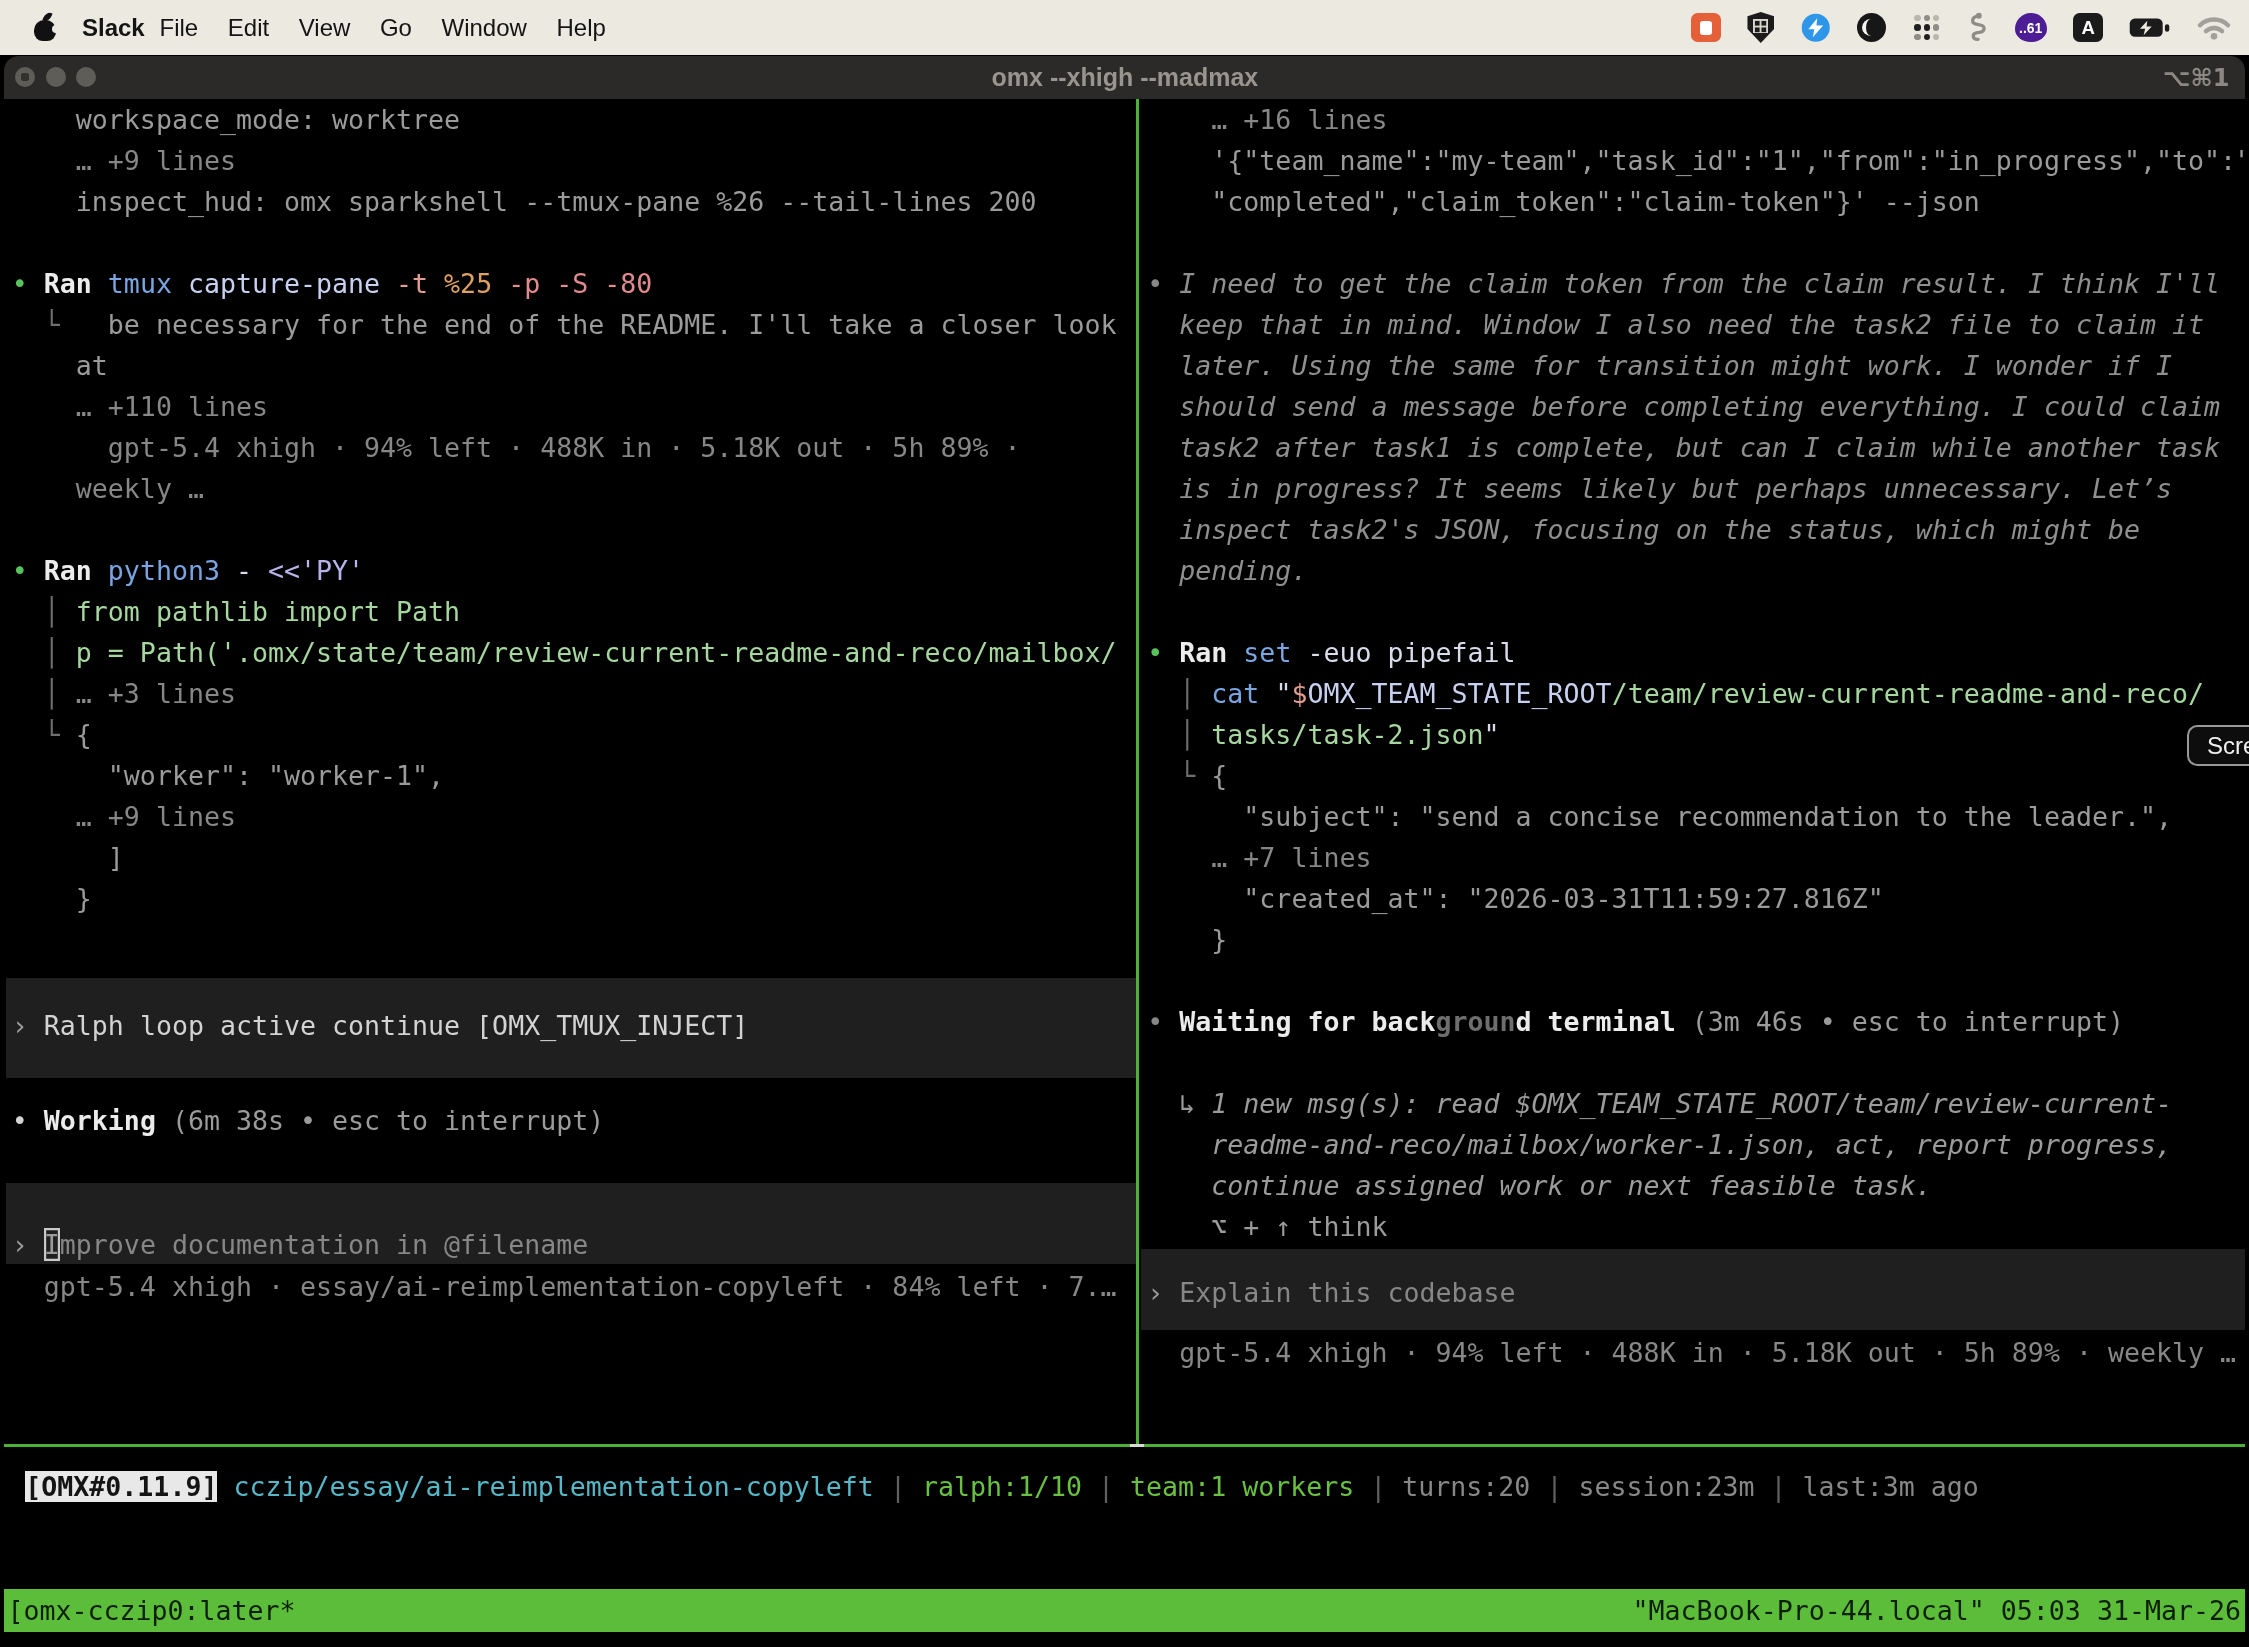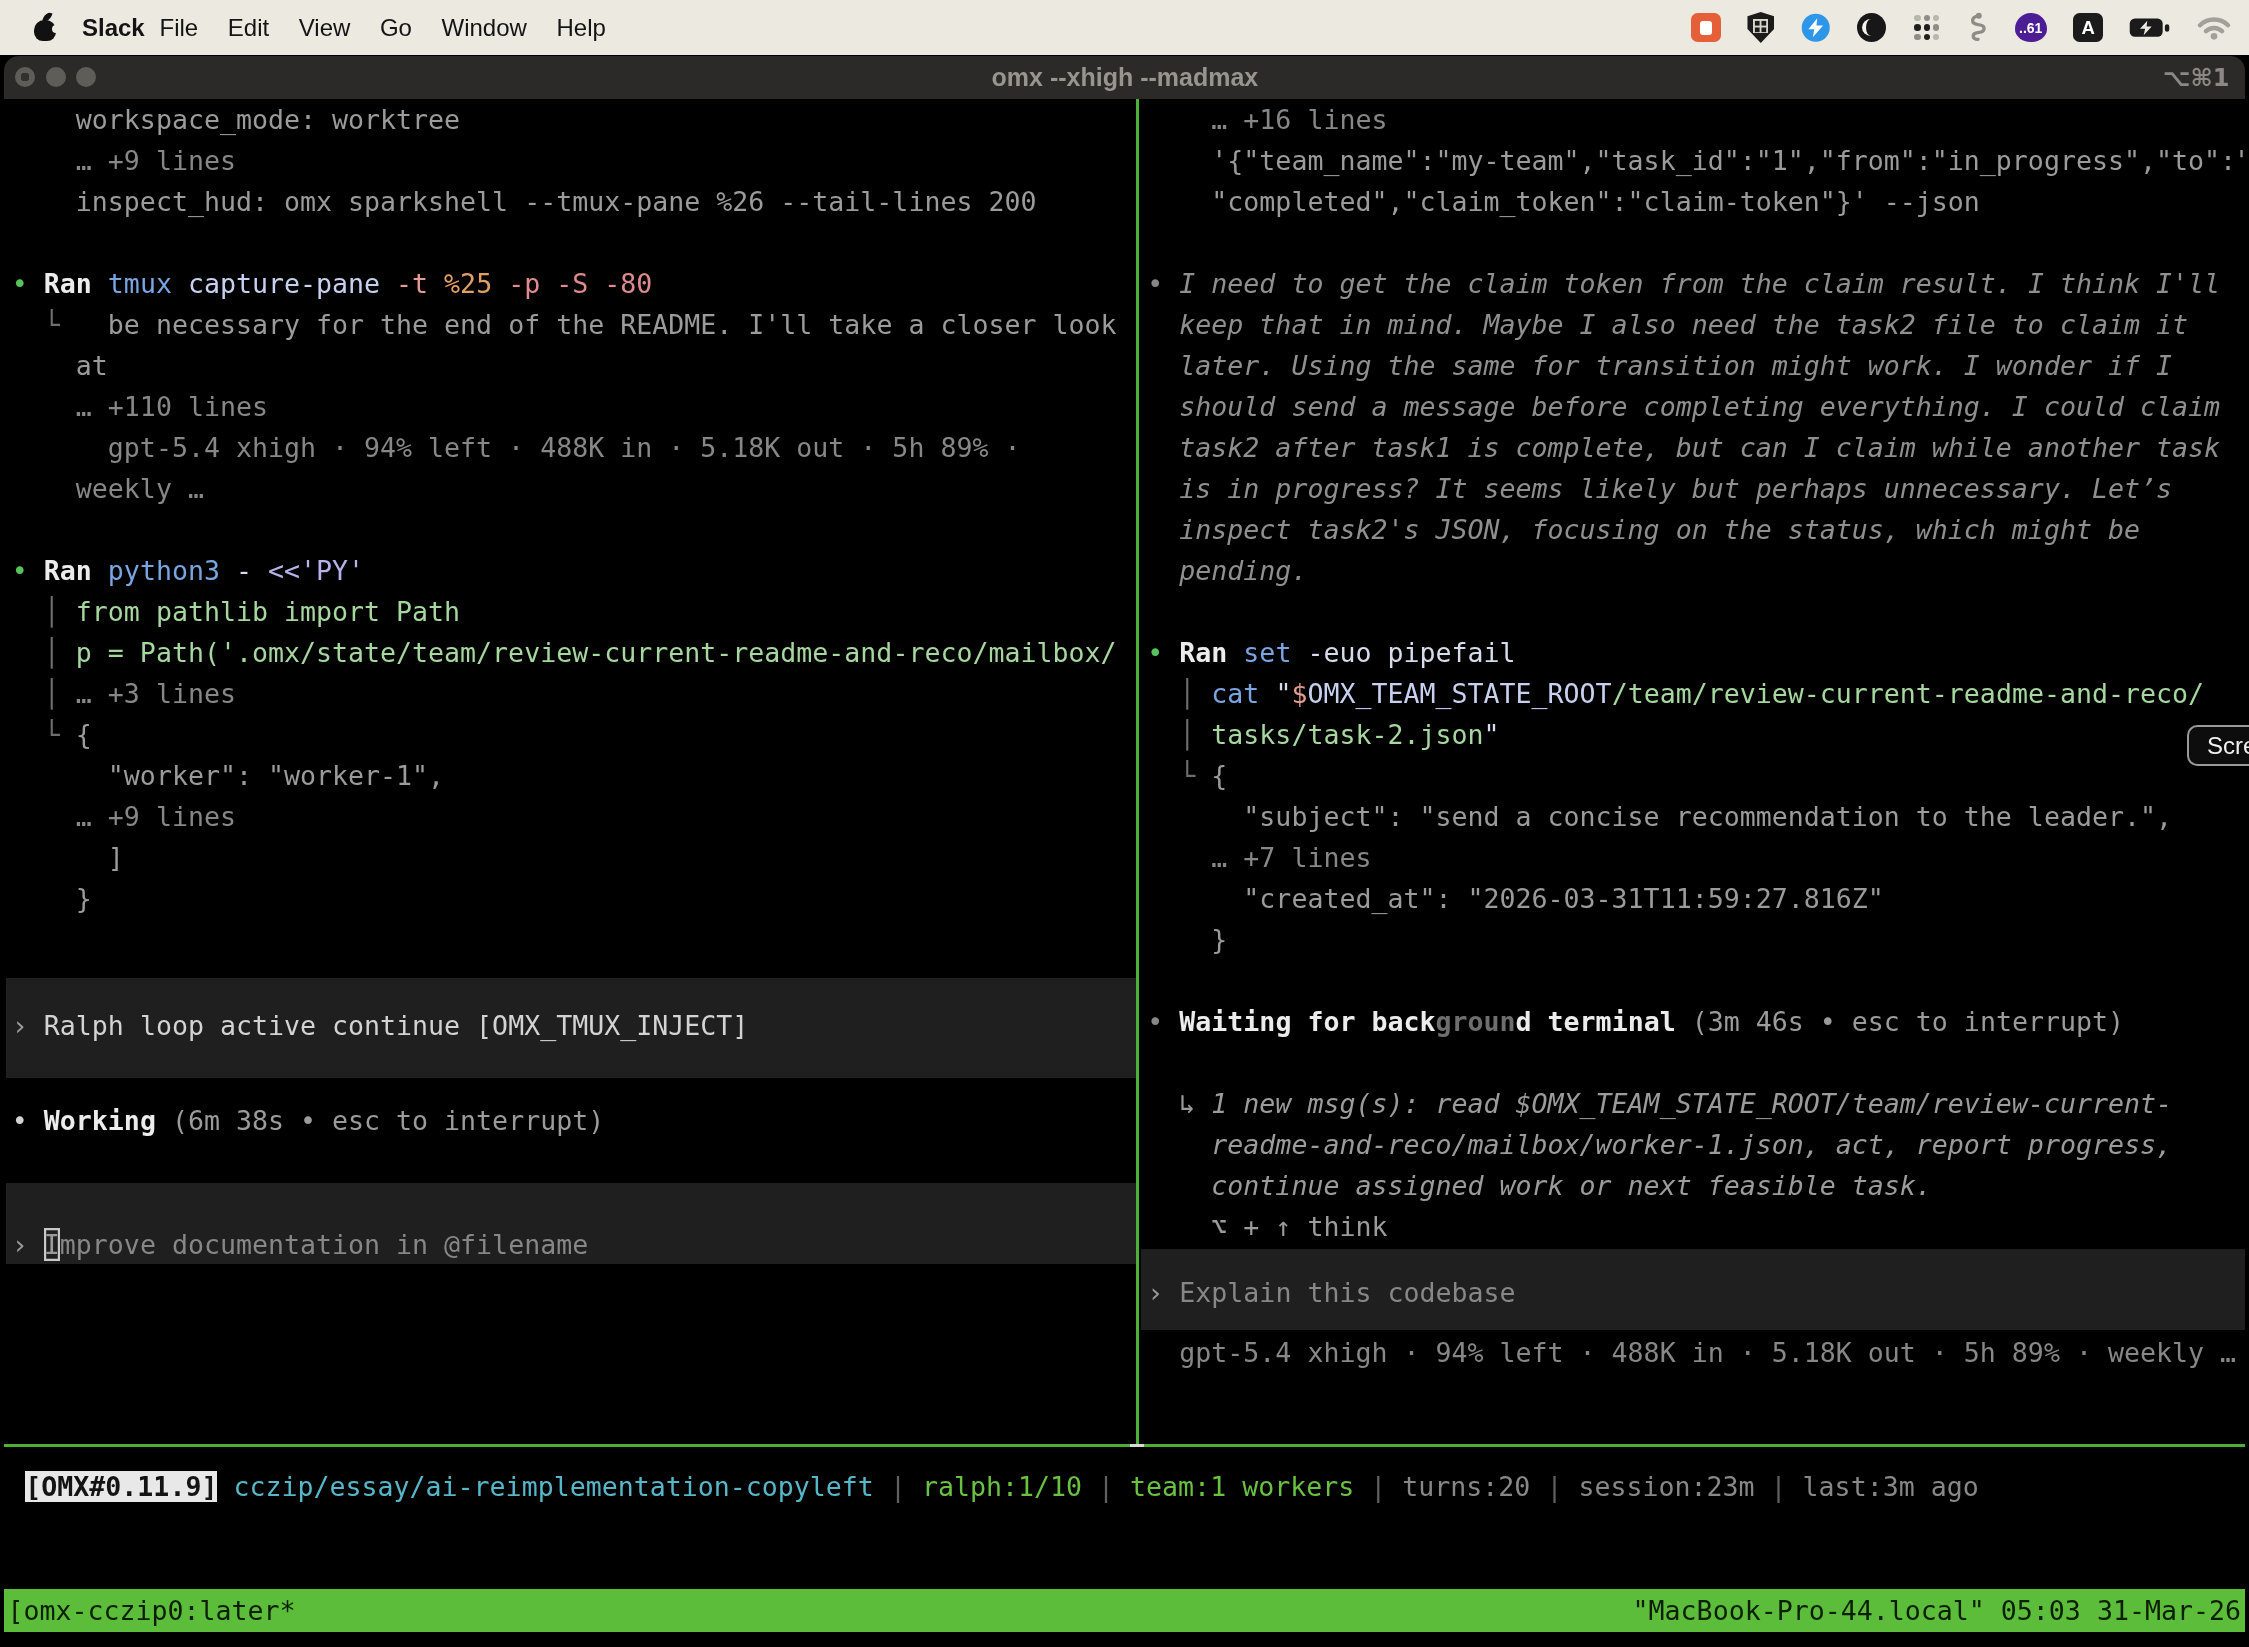--- a/index.html
+++ b/index.html
@@ -181,28 +181,29 @@
         <div class="line"><span class="c-dg">    … +9 lines</span></div>
         <div class="line"><span class="c-g">      ]</span></div>
         <div class="line"><span class="c-g">    }</span></div>
         <div class="band" style="margin-top: 59px; height: 100px; padding-top: 26.6px;">
           <div class="line"><span class="c-g">› </span><span class="c-lg">Ralph loop active continue [OMX_TMUX_INJECT]</span></div>
         </div>
         <div class="line" style="margin-top: 22px;"><span class="c-lg">• </span><span class="c-w">Working</span><span class="c-g"> (6m 38s • esc to interrupt)</span></div>
         <div class="band" style="margin-top: 42px; height: 81px; padding-top: 41px;">
           <div class="line"><span class="c-g">› </span><span class="cursor">I</span><span class="c-dg">mprove documentation in @filename</span></div>
         </div>
+        <div class="line" style="margin-top: 1.5px;"><span class="c-dg">  gpt-5.4 xhigh · essay/ai-reimplementation-copyleft · 84% left · 7.…</span></div>
       </div>
     <div id="pane-right" class="pane">
         <div class="line"><span class="c-dg">    … +16 lines</span></div>
         <div class="line"><span class="c-g">    '{"team_name":"my-team","task_id":"1","from":"in_progress","to":"</span></div>
         <div class="line"><span class="c-g">    "completed","claim_token":"claim-token"}' --json</span></div>
         <div class="line"></div>
         <div class="line"><span class="c-dg">• </span><span class="c-it">I need to get the claim token from the claim result. I think I'll</span></div>
-        <div class="line"><span class="c-it">  keep that in mind. Maybe I also need the task2 file to claim it</span></div>
+        <div class="line"><span class="c-it">  keep that in mind. Window I also need the task2 file to claim it</span></div>
         <div class="line"><span class="c-it">  later. Using the same for transition might work. I wonder if I</span></div>
         <div class="line"><span class="c-it">  should send a message before completing everything. I could claim</span></div>
         <div class="line"><span class="c-it">  task2 after task1 is complete, but can I claim while another task</span></div>
         <div class="line"><span class="c-it">  is in progress? It seems likely but perhaps unnecessary. Let’s</span></div>
         <div class="line"><span class="c-it">  inspect task2's JSON, focusing on the status, which might be</span></div>
         <div class="line"><span class="c-it">  pending.</span></div>
         <div class="line"></div>
         <div class="line"><span class="c-gb">• </span><span class="c-w">Ran </span><span class="c-bl">set </span><span class="c-pale">-euo pipefail</span></div>
         <div class="line"><span class="c-vl">  │ </span><span class="c-bl">cat </span><span class="c-pale">"</span><span class="c-pk">$</span><span class="c-lv">OMX_TEAM_STATE_ROOT</span><span class="c-gr">/team/review-current-readme-and-reco/</span></div>
         <div class="line"><span class="c-vl">  │ </span><span class="c-gr">tasks/task-2.json</span><span class="c-pale">"</span></div>

